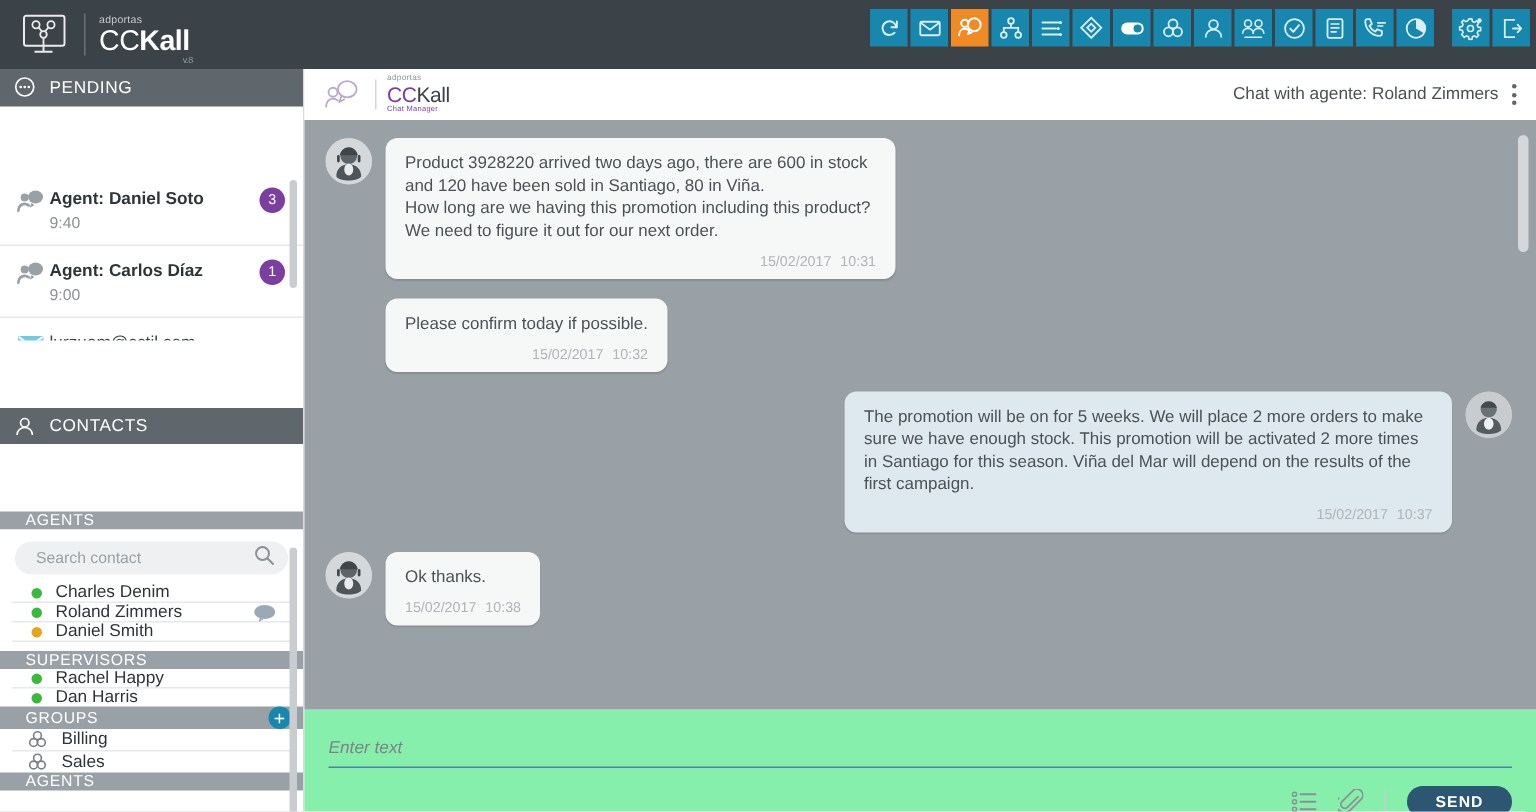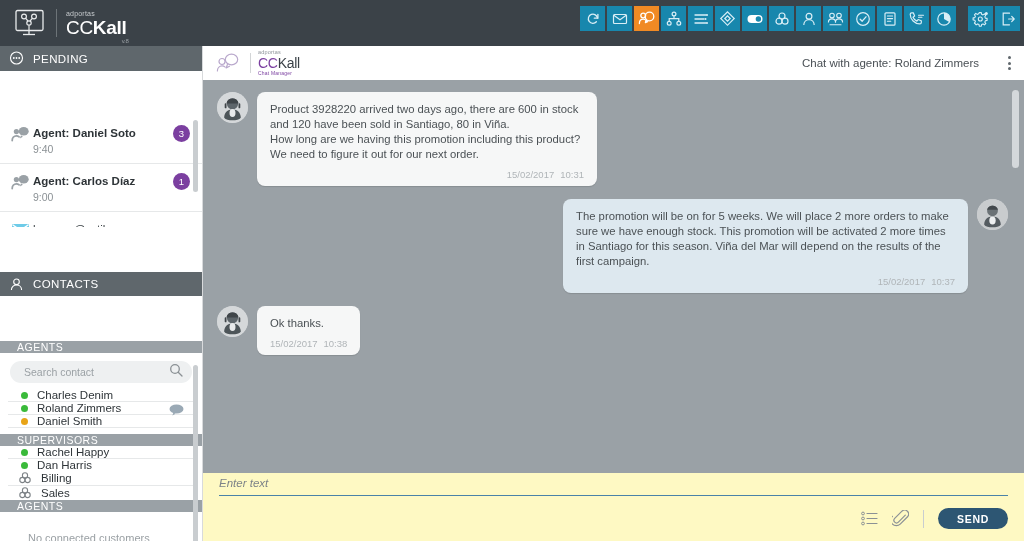--- a/index.html
+++ b/index.html
@@ -102,21 +102,21 @@
   .chat-head { height: 34px; min-height: 34px; display: flex; align-items: center; background: #fff; padding: 0 10px 0 12px; }
   .ch-logo { display: flex; align-items: center; }
   .ch-logo-glyph { width: 28px; height: 26px; display: flex; align-items: center; justify-content: center; }
   .ch-logo-div { width: 1px; height: 20px; background: #d3d5d7; margin: 0 7px; }
   .ch-logo-txt { display: flex; flex-direction: column; line-height: 1; }
   .ch-sup { font-size: 5.5px; color: #8e949a; letter-spacing: .2px; }
   .ch-main { font-size: 14px; color: #7b3fa0; letter-spacing: -.3px; margin: 1px 0; }
   .ch-main .k { color: #3b4248; }
   .ch-sub { font-size: 5px; color: #7b3fa0; letter-spacing: .2px; }
   .ch-spacer { flex: 1; }
-  .ch-title { font-size: 11.5px; color: #4a5055; margin-right: 26px; }
+  .ch-title { font-size: 11.5px; color: #4a5055; margin-right: 6px; }
   .ch-kebab { display: flex; flex-direction: column; gap: 2.5px; cursor: pointer; padding: 4px 3px; }
   .ch-kebab i { width: 3px; height: 3px; border-radius: 50%; background: #5f676c; display: block; }
 
   .msgs { flex: 1; background: #9aa1a6; position: relative; overflow: hidden; padding: 12px 16px 8px 14px; }
 
   .row { display: flex; margin-bottom: 13px; align-items: flex-start; }
   .row.out { justify-content: flex-end; }
   .av {
     width: 31px; height: 31px; min-width: 31px; border-radius: 50%; overflow: hidden;
     background: #cfd3d6; display: flex; align-items: flex-end; justify-content: center;
@@ -124,21 +124,21 @@
   .bub {
     border-radius: 8px; padding: 10px 13px 6px 13px; position: relative;
     box-shadow: 0 1px 1px rgba(0,0,0,.12);
   }
   .row.in .bub { background: #f6f7f7; margin-left: 9px; }
   .row.out .bub { background: #dde8ef; margin-right: 9px; }
   .bub p { font-size: 11.3px; line-height: 15px; color: #4b5155; }
   .ts { font-size: 9.5px; color: #b0b5b8; text-align: right; margin-top: 7px; white-space: nowrap; }
   .ts .t2 { margin-left: 6px; }
 
-  .composer { height: 68px; min-height: 68px; background: #fef9c3; padding: 0 16px 0 16px; }
+  .composer { height: 68px; min-height: 68px; background: #86efac; padding: 16px 16px 0 16px; }
   .comp-line { border-bottom: 1px solid #4a83a8; padding-bottom: 4px; }
   .comp-line input {
     width: 100%; border: none; outline: none; background: transparent;
     font-family: "Liberation Sans", sans-serif; font-size: 11.5px; font-style: italic; color: #6a7074;
   }
   .comp-line input::placeholder { color: #7d8388; font-style: italic; }
   .comp-actions { display: flex; align-items: center; justify-content: flex-end; gap: 14px; margin-top: 12px; }
   .ca-icon { cursor: pointer; display: flex; align-items: center; }
   .ca-div { width: 1px; height: 18px; background: #c9cdd0; }
   .send-btn {
@@ -402,20 +402,24 @@
         </div>
         <div class="c-item" style="height:38px">
           <span class="dot green"></span>
           <span class="c-name">Rachel Happy</span>
         </div>
         <div class="c-item" style="height:26px;border-bottom:none">
           <span class="dot green"></span>
           <span class="c-name">Dan Harris</span>
         </div>
 
+        <div class="sub-head">
+          <span>GROUPS</span>
+          <span class="plus">+</span>
+        </div>
         <div class="c-item" style="height:26px;padding-left:10px">
           <span class="g-icon">
             <svg width="14" height="14" viewBox="0 0 14 14">
                 <circle cx="7" cy="4.4" r="2.6" fill="none" stroke="#7c8286" stroke-width="1.1"></circle>
                 <circle cx="4.4" cy="9" r="2.6" fill="none" stroke="#7c8286" stroke-width="1.1"></circle>
                 <circle cx="9.6" cy="9" r="2.6" fill="none" stroke="#7c8286" stroke-width="1.1"></circle>
               </svg>
           </span>
           <span class="c-name">Billing</span>
         </div>
@@ -480,20 +484,26 @@
                 <path d="M8.6 12.2v3.2M22.4 12.2v3.2" stroke="#3f4549" stroke-width="1.8" stroke-linecap="round"></path>
               </svg>
           </div>
           <div class="bub" style="max-width:340px">
             <p style="white-space:pre-line">Product 3928220 arrived two days ago, there are 600 in stock and 120 have been sold in Santiago, 80 in Viña.
 How long are we having this promotion including this product? We need to figure it out for our next order.</p>
             <div class="ts"><span>15/02/2017</span><span class="t2">10:31</span></div>
           </div>
         </div>
 
+        <div class="row in" style="margin-left:40px">
+          <div class="bub" style="max-width:300px;margin-left:0">
+            <p>Please confirm today if possible.</p>
+            <div class="ts"><span>15/02/2017</span><span class="t2">10:32</span></div>
+          </div>
+        </div>
 
         <div class="row out">
           <div class="bub" style="max-width:405px">
             <p>The promotion will be on for 5 weeks. We will place 2 more orders to make sure we have enough stock. This promotion will be activated 2 more times in Santiago for this season. Viña del Mar will depend on the results of the first campaign.</p>
             <div class="ts"><span>15/02/2017</span><span class="t2">10:37</span></div>
           </div>
           <div class="av">
             <svg width="31" height="31" viewBox="0 0 31 31">
                 <circle cx="15.5" cy="15.5" r="15.5" fill="#c9ccce"></circle>
                 <path d="M15.5 17.5c-5.2 0-8.3 3.4-8.3 8.2 2.3 3.4 13.9 3.6 16.6 0 0-4.8-3.1-8.2-8.3-8.2z" fill="#555c61"></path>

